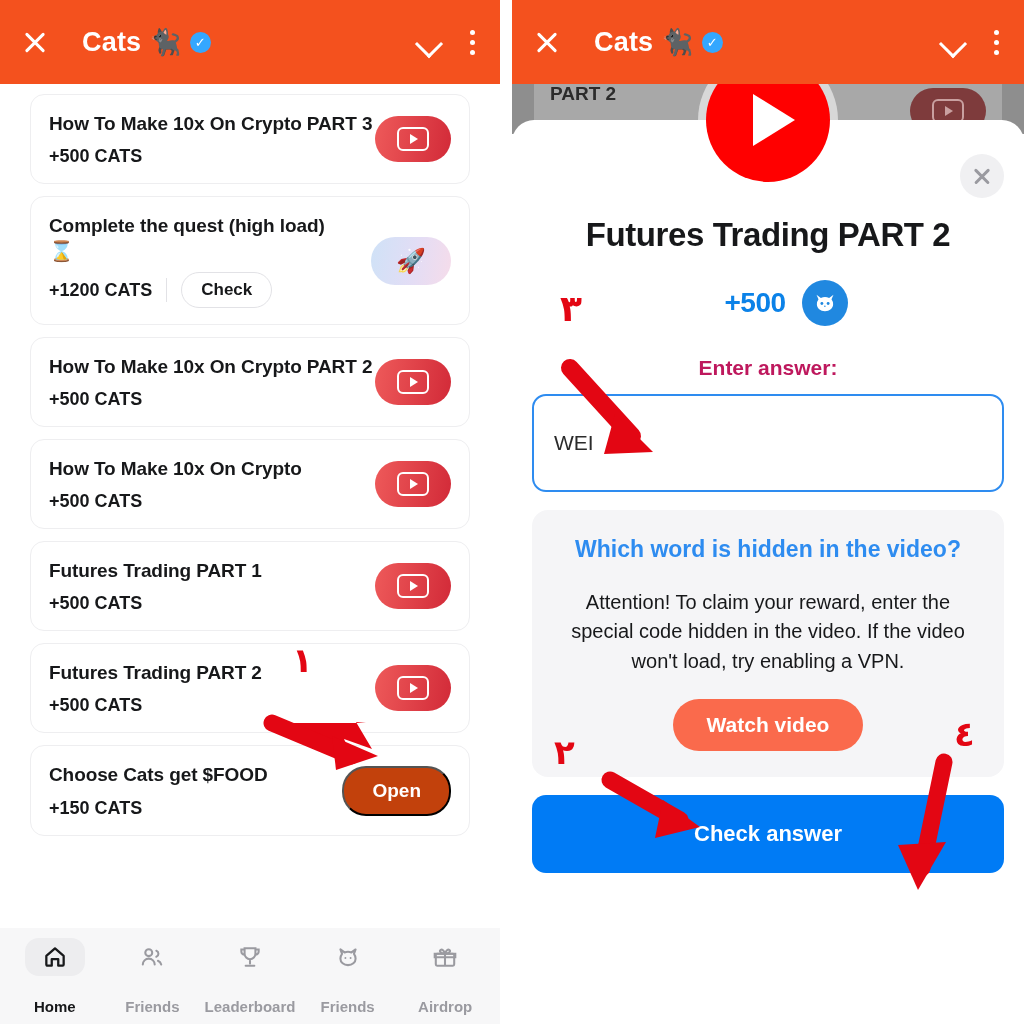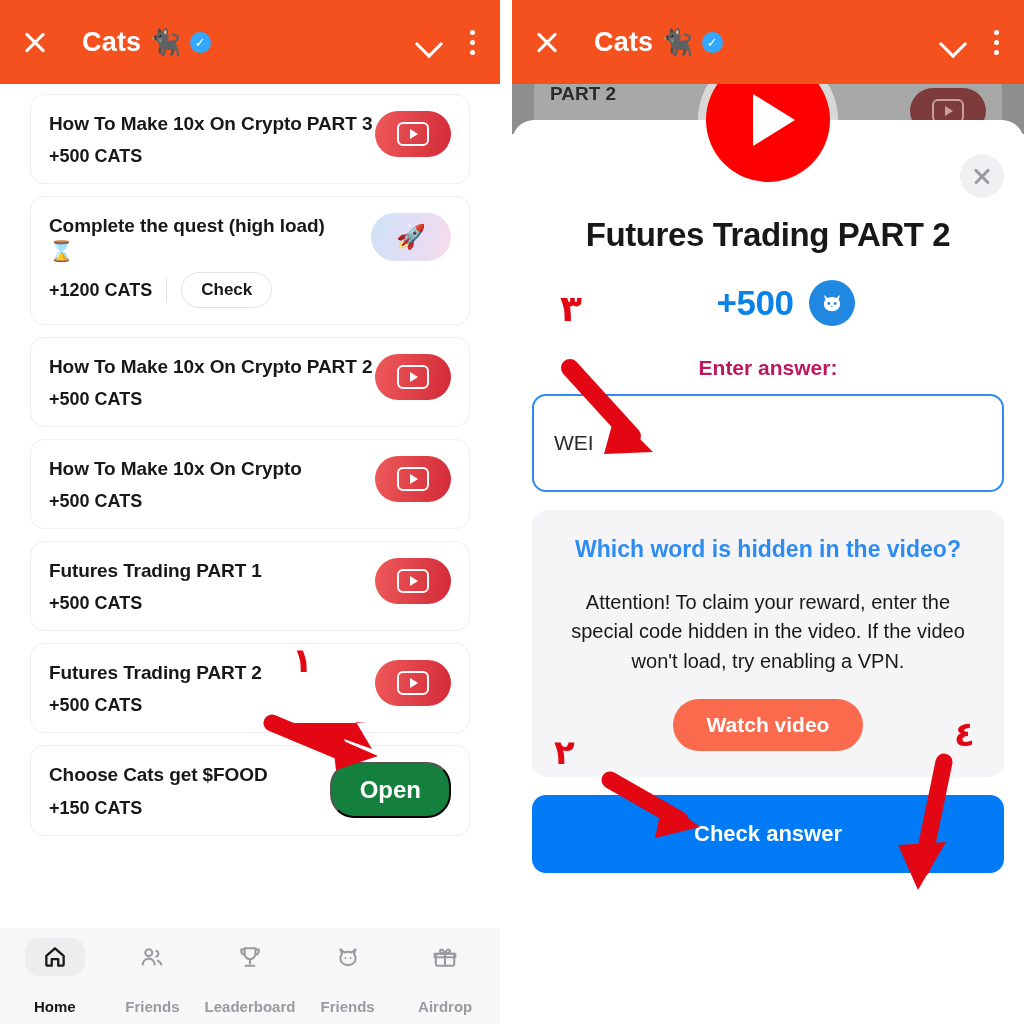--- a/index.html
+++ b/index.html
@@ -46,21 +46,21 @@
     transform:rotate(45deg);
   }
   .tg-dots{width:8px;display:flex;flex-direction:column;gap:5px;cursor:pointer;margin-right:4px;}
   .tg-dots i{display:block;width:5px;height:5px;border-radius:50%;background:#fff;}
 
   
   .quest-list{padding:10px 30px 0 30px;box-sizing:border-box;}
   .quest-card{
     background:#fff;border:1px solid #EEEEF0;border-radius:14px;
     margin-bottom:12px;padding:16px 18px;box-sizing:border-box;
-    display:flex;align-items:flex-start;position:relative;
+    display:flex;align-items:center;position:relative;
   }
   .q-left{flex:1;min-width:0;}
   .q-title{
     font-size:19px;font-weight:700;color:#17181A;line-height:1.32;
     letter-spacing:-.1px;
   }
   .q-sub-row{display:flex;align-items:center;gap:14px;margin-top:10px;}
   .q-reward{font-size:18px;font-weight:700;color:#17181A;}
   .q-divider{width:1px;height:24px;background:#E2E2E6;}
   .q-check{
@@ -82,22 +82,22 @@
     border-top:5px solid transparent;border-bottom:5px solid transparent;
     margin-left:2px;
   }
   .rocket-btn{
     flex:0 0 auto;width:80px;height:48px;border-radius:26px;
     background:linear-gradient(100deg,#CFE2F7 0%,#E3DDF5 55%,#F6DCEA 100%);
     display:flex;align-items:center;justify-content:center;
     font-size:24px;cursor:pointer;
   }
   .open-btn{
-    flex:0 0 auto;background:#15803d;color:#fff;border-radius:24px;
-    padding:12px 28px;font-size:24px;font-weight:700;cursor:pointer;
+    flex:0 0 auto;background:#c2410c;color:#fff;border-radius:24px;
+    padding:12px 28px;font-size:19px;font-weight:700;cursor:pointer;
   }
   .hourglass{font-size:20px;line-height:1.1;display:block;margin-top:2px;}
 
   
   .bottom-nav{
     position:absolute;left:0;bottom:0;width:500px;height:96px;
     background:#F7F7F8;display:flex;align-items:center;
     justify-content:space-around;box-sizing:border-box;padding:0 6px;
   }
   .nav-item{
@@ -161,21 +161,21 @@
   }
   .sheet-close:before{transform:rotate(45deg);}
   .sheet-close:after{transform:rotate(-45deg);}
   .sheet-title{
     text-align:center;font-size:33px;font-weight:700;color:#17181A;
     padding-top:96px;letter-spacing:-.4px;
   }
   .reward-row{
     display:flex;align-items:center;justify-content:center;gap:16px;margin-top:26px;
   }
-  .reward-amount{font-size:35px;font-weight:700;color:#0B82E8;letter-spacing:-.5px;margin-left:36px;}
+  .reward-amount{font-size:28px;font-weight:700;color:#0B82E8;letter-spacing:-.5px;margin-left:36px;}
   .coin{
     width:46px;height:46px;border-radius:50%;background:#2088E0;
     display:flex;align-items:center;justify-content:center;
   }
   .enter-label{
     text-align:center;font-size:21px;font-weight:700;color:#be185d;margin-top:30px;
   }
   .answer-input{
     margin-top:14px;width:100%;height:98px;box-sizing:border-box;
     border:2.4px solid #2E8CF0;border-radius:14px;background:#fff;

